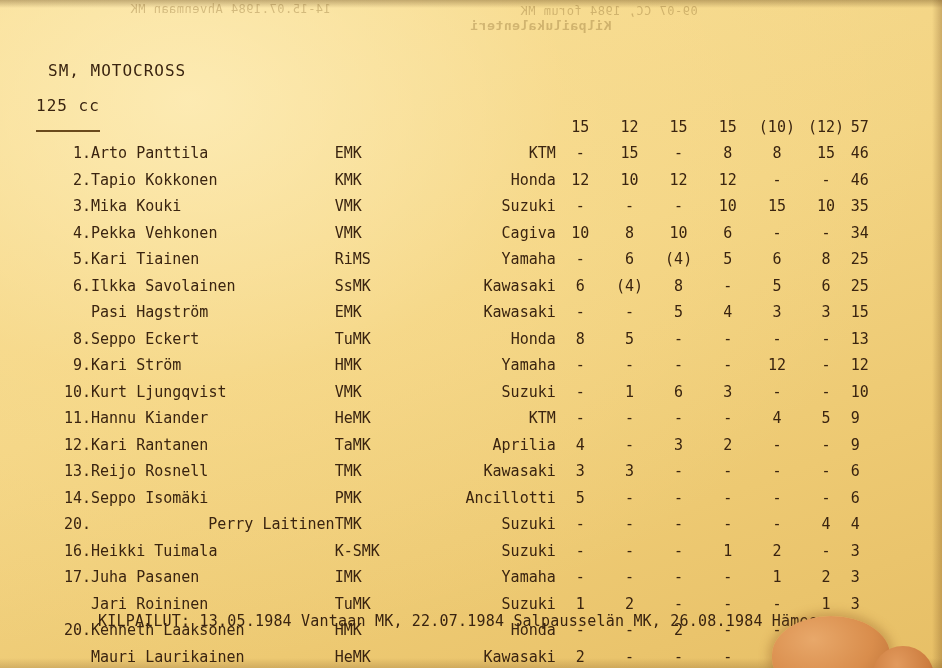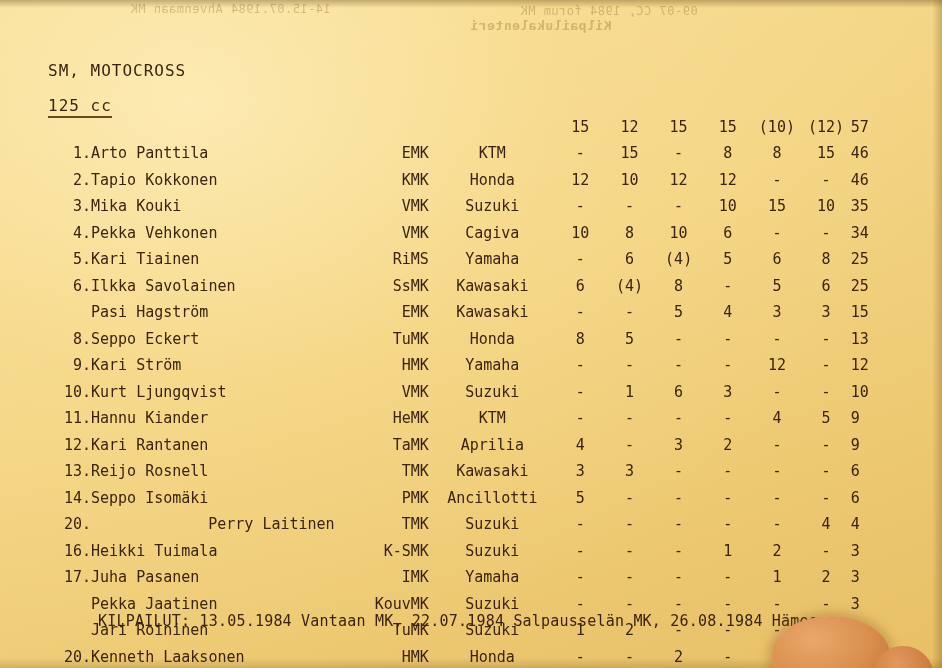--- a/index.html
+++ b/index.html
@@ -43,47 +43,47 @@
   
   #heading {
     position: absolute;
     left: 48px;
     top: 61px;
     font-size: 16px;
     letter-spacing: 1px;
   }
   #subheading {
     position: absolute;
-    left: 48px;
+    left: 36px;
     top: 96px;
     font-size: 16px;
     letter-spacing: 1px;
     border-bottom: 2px solid #6a4a1c;
-    padding-bottom: 1px;
+    padding-bottom: 15px;
   }
 
   
   #results {
     position: absolute;
     left: 48px;
     top: 108px;
     width: 860px;
     border-collapse: collapse;
     font-size: 15px;
     line-height: 1.0;
   }
   #results td {
     padding: 0;
     vertical-align: bottom;
     white-space: pre;
   }
   .c-pos   { width: 42px;  text-align: right; padding-right: 8px; }
   .c-name  { width: 238px; text-align: left; }
-  .c-club  { width: 92px;  text-align: right; }
-  .c-bike  { width: 124px; text-align: center; }
+  .c-club  { width: 92px;  text-align: left; }
+  .c-bike  { width: 124px; text-align: right; }
   .c-r     { width: 48px;  text-align: center; }
   .c-tot   { width: 56px;  }
 
   
   tr.row { height: 26.5px; }
 
   
   .scorehead td { font-size: 15px; }
 
   
@@ -383,33 +383,20 @@
           <td class="c-r">-</td>
           <td class="c-r">-</td>
           <td class="c-r">-</td>
           <td class="c-r">-</td>
           <td class="c-r">1</td>
           <td class="c-r">2</td>
           <td class="c-tot">3</td>
         </tr>
         <tr class="row">
           <td class="c-pos"></td>
-          <td class="c-name">Pekka Jaatinen</td>
-          <td class="c-club">KouvMK</td>
-          <td class="c-bike">Suzuki</td>
-          <td class="c-r">-</td>
-          <td class="c-r">-</td>
-          <td class="c-r">-</td>
-          <td class="c-r">-</td>
-          <td class="c-r">-</td>
-          <td class="c-r">-</td>
-          <td class="c-tot">3</td>
-        </tr>
-        <tr class="row">
-          <td class="c-pos"></td>
           <td class="c-name">Jari Roininen</td>
           <td class="c-club">TuMK</td>
           <td class="c-bike">Suzuki</td>
           <td class="c-r">1</td>
           <td class="c-r">2</td>
           <td class="c-r">-</td>
           <td class="c-r">-</td>
           <td class="c-r">-</td>
           <td class="c-r">1</td>
           <td class="c-tot">3</td>

